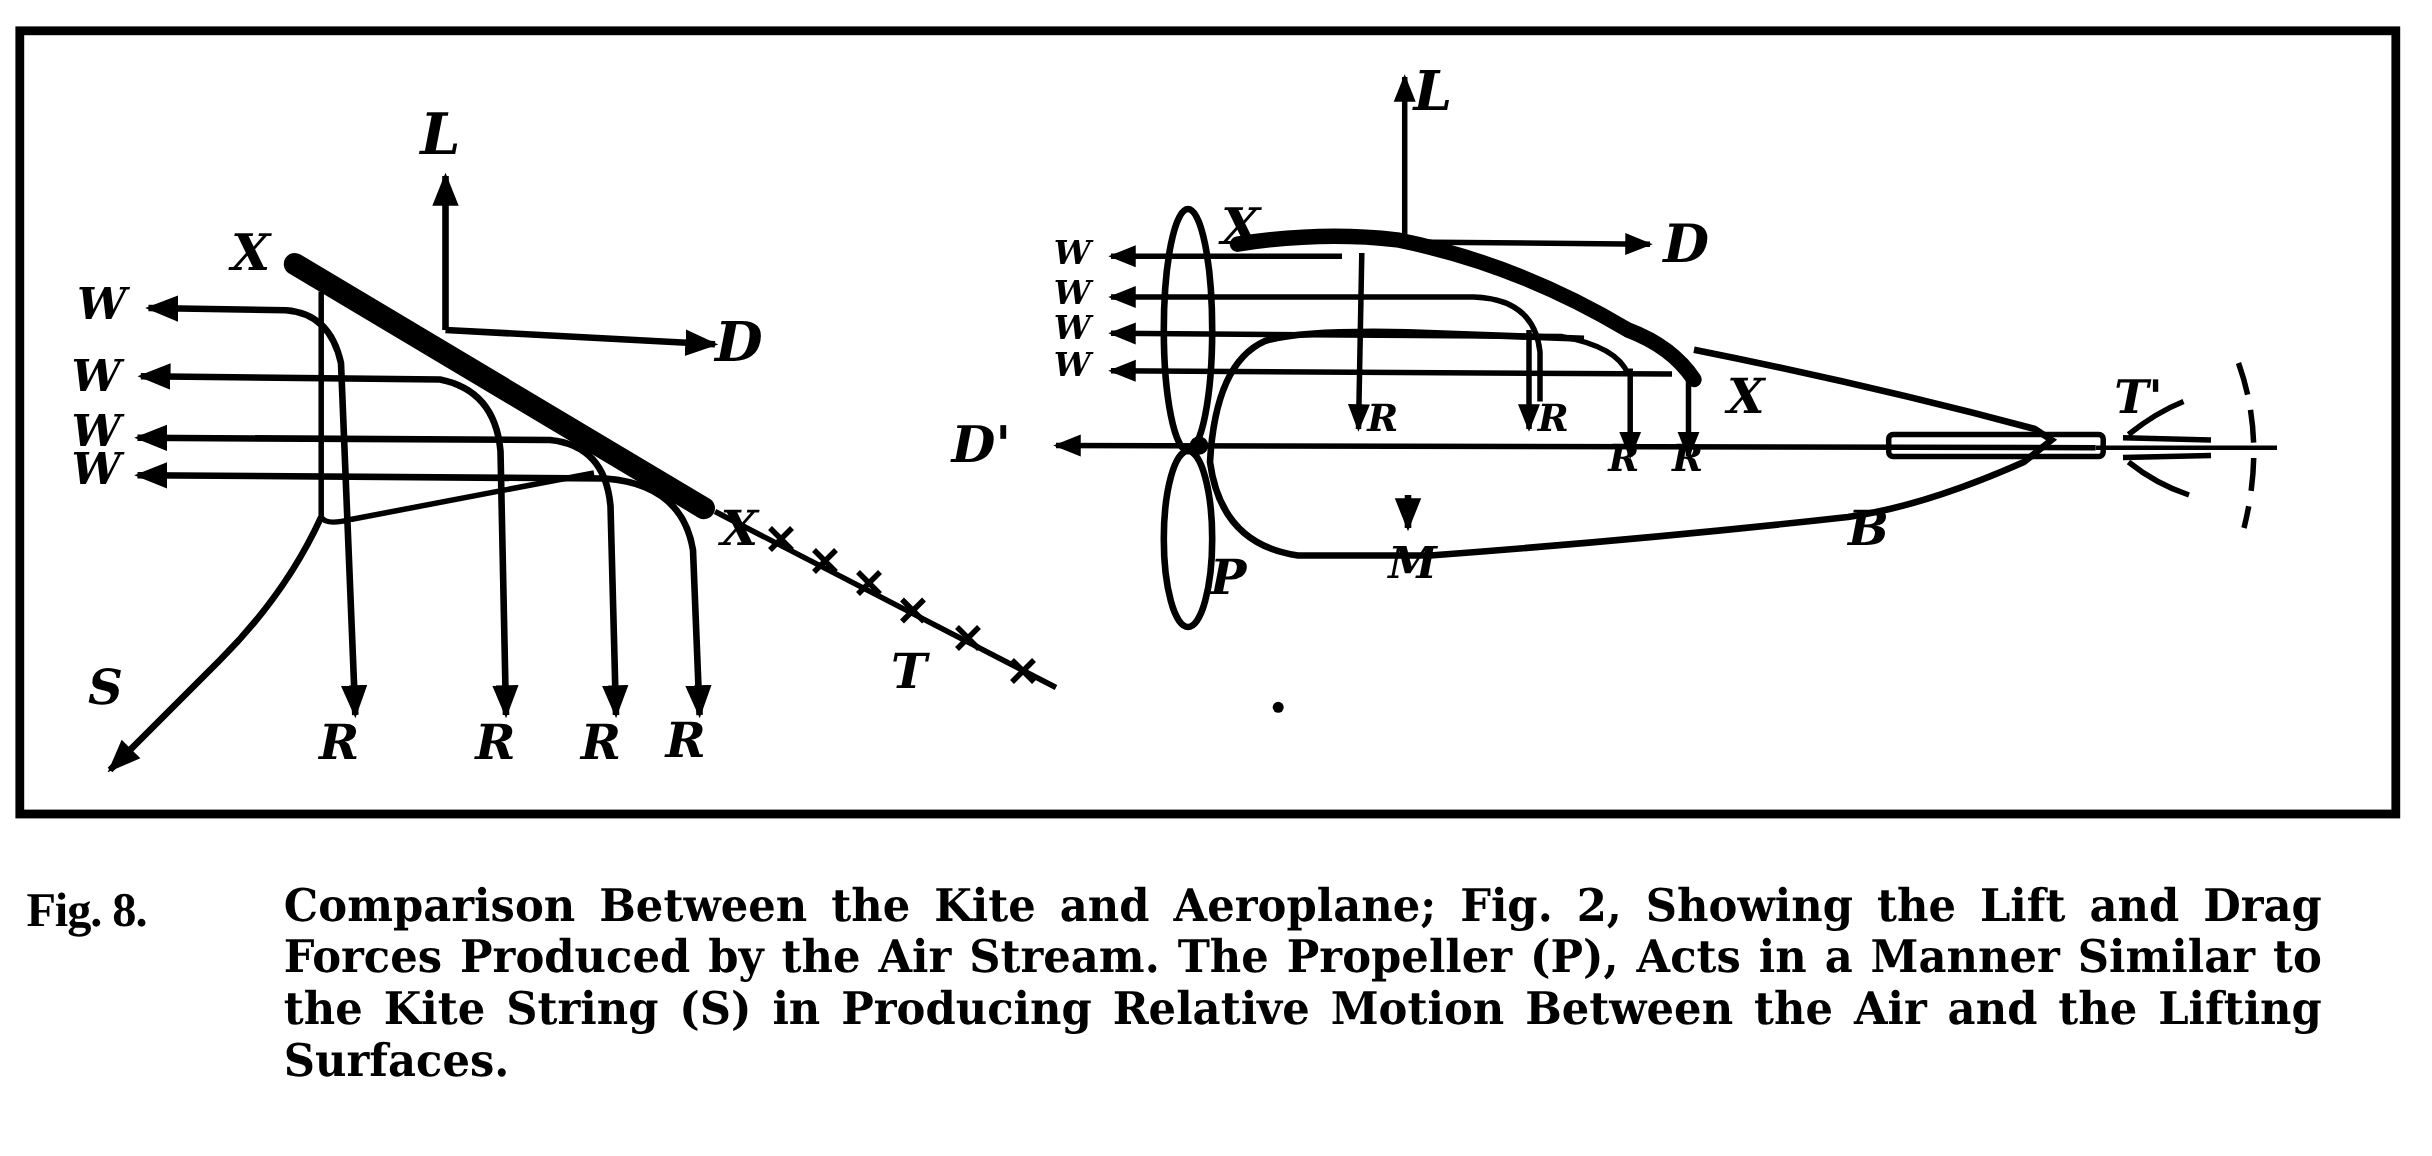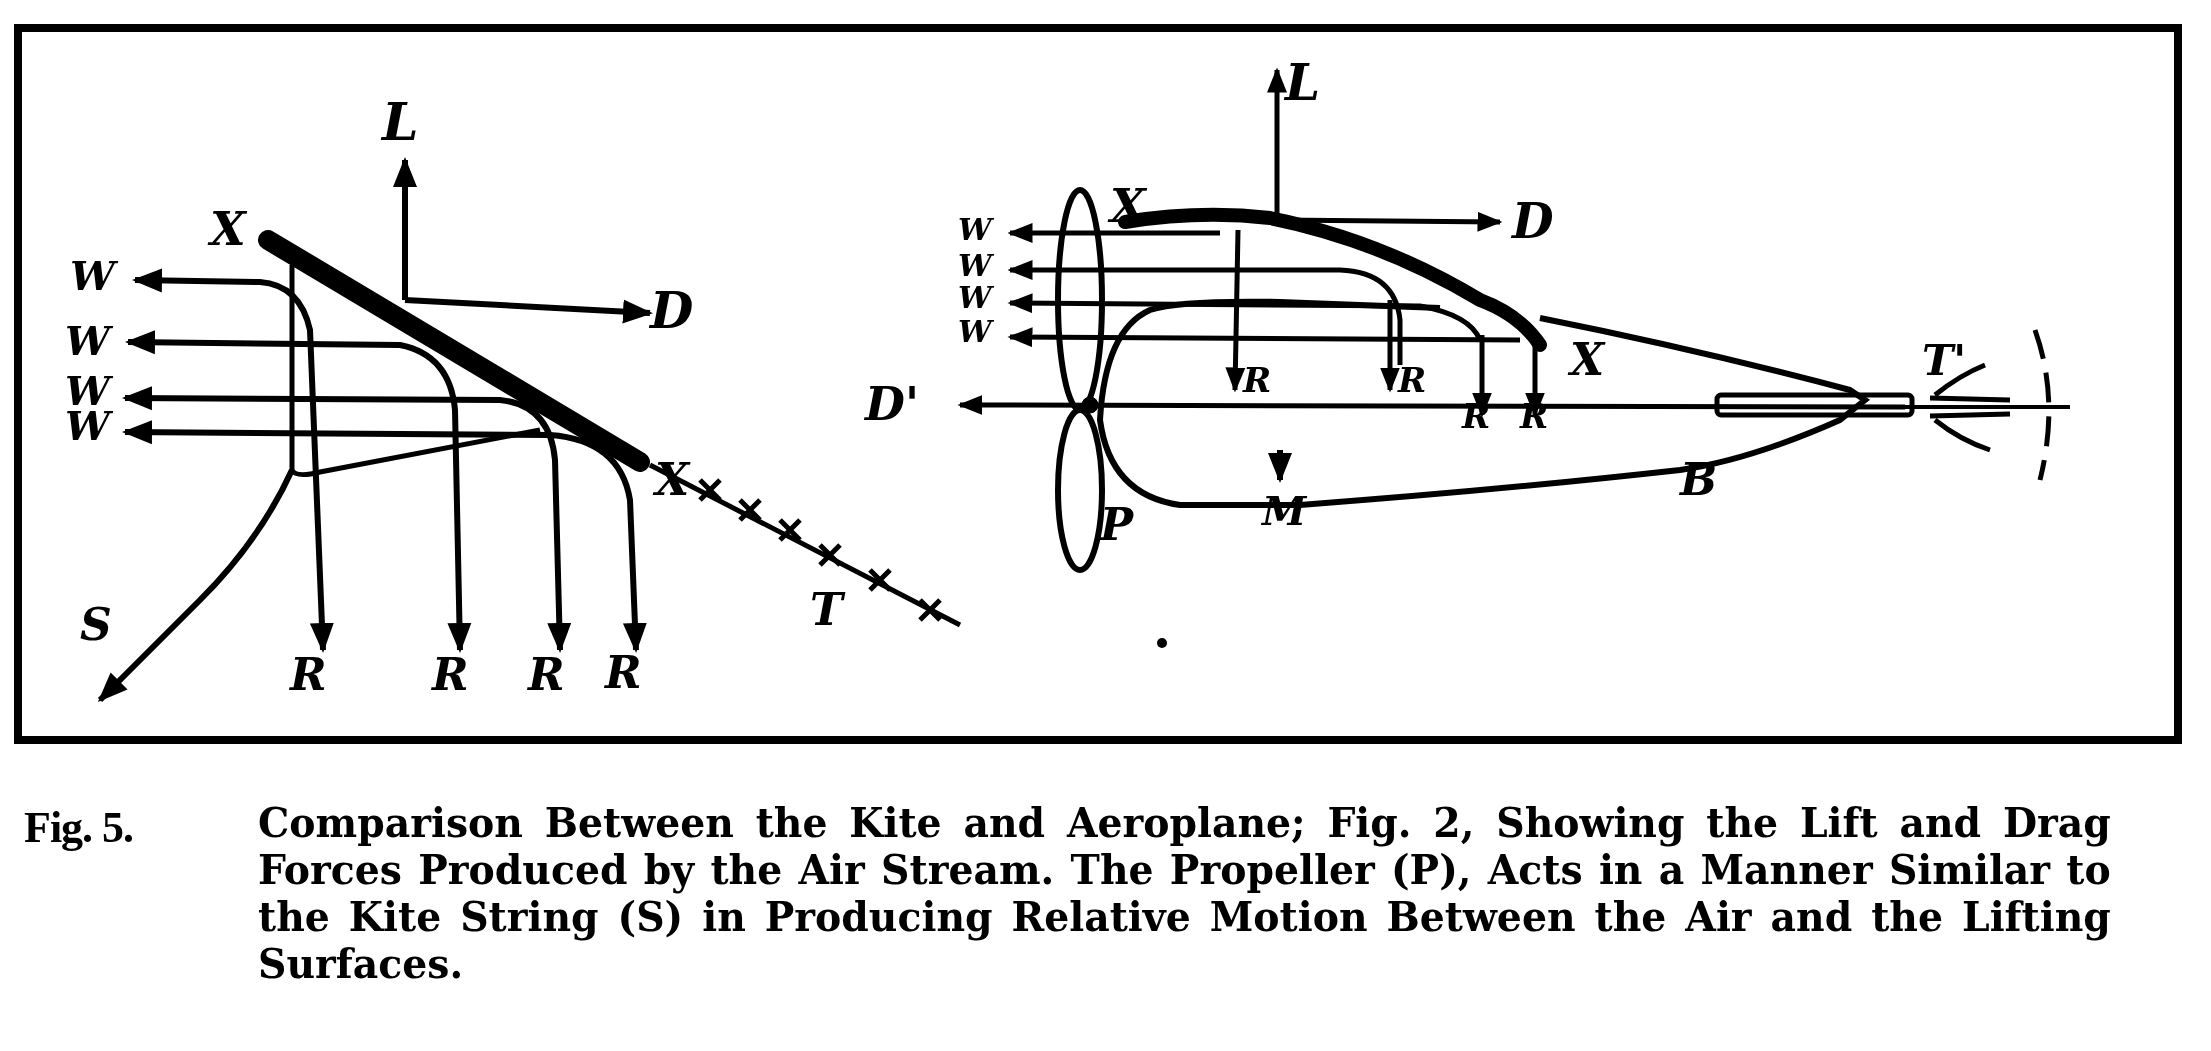--- a/index.html
+++ b/index.html
@@ -130,15 +130,15 @@
       <text class="lbl" x="1520" y="428" font-size="34">R</text>
       <text class="lbl" x="1100" y="540" font-size="44">P</text>
       <text class="lbl" x="1262" y="525" font-size="40">M</text>
       <text class="lbl" x="1680" y="495" font-size="44">B</text>
       <text class="lbl" x="1922" y="375" font-size="42">T'</text>
     </g>
   </svg>
 </div>
 
 <div class="caption">
-  <div class="cap-num">Fig. 5.</div>
+  <div class="cap-num">Fig. 8.</div>
   <div class="cap-text">Comparison Between the Kite and Aeroplane; Fig. 2, Showing the Lift and Drag Forces Produced by the Air Stream.  The Propeller (P), Acts in a Manner Similar to the Kite String (S) in Producing Relative Motion Between the Air and the Lifting Surfaces.</div>
 </div>
 
 </body></html>

